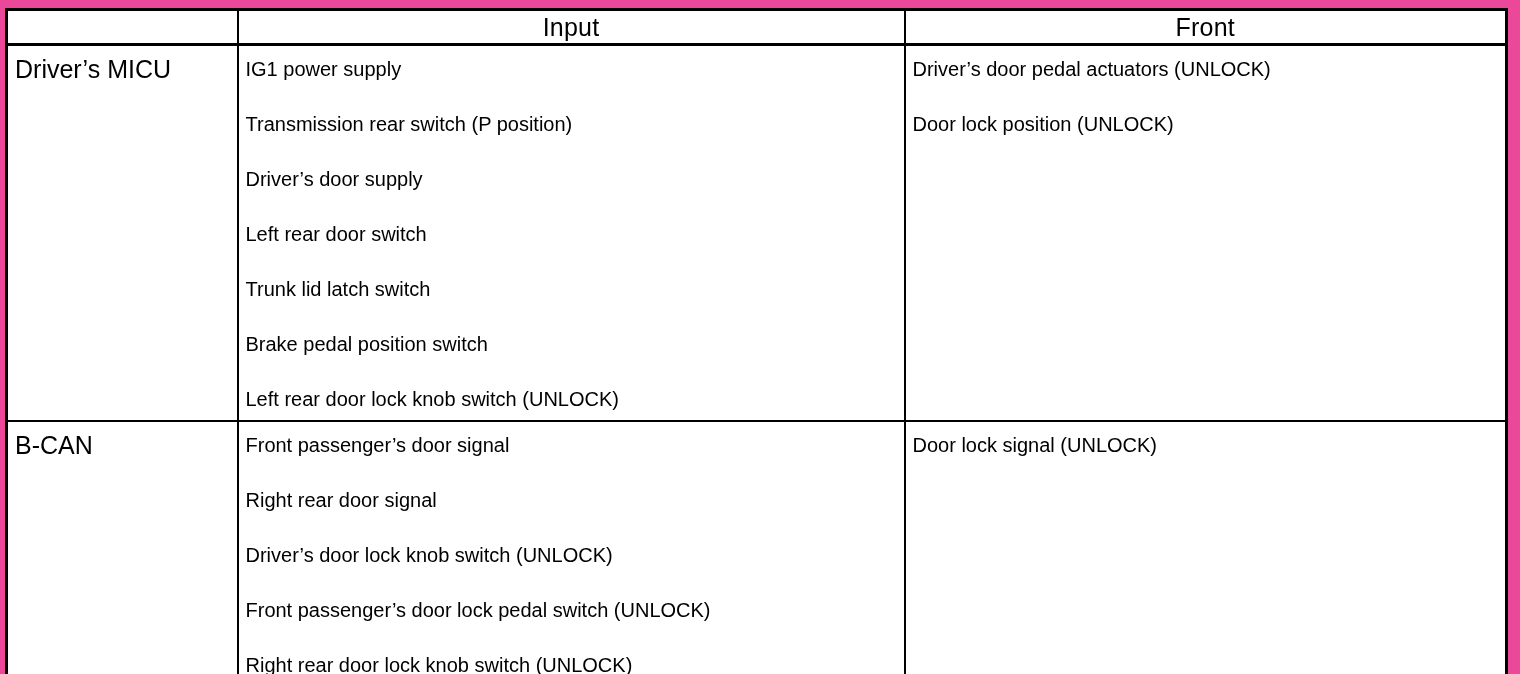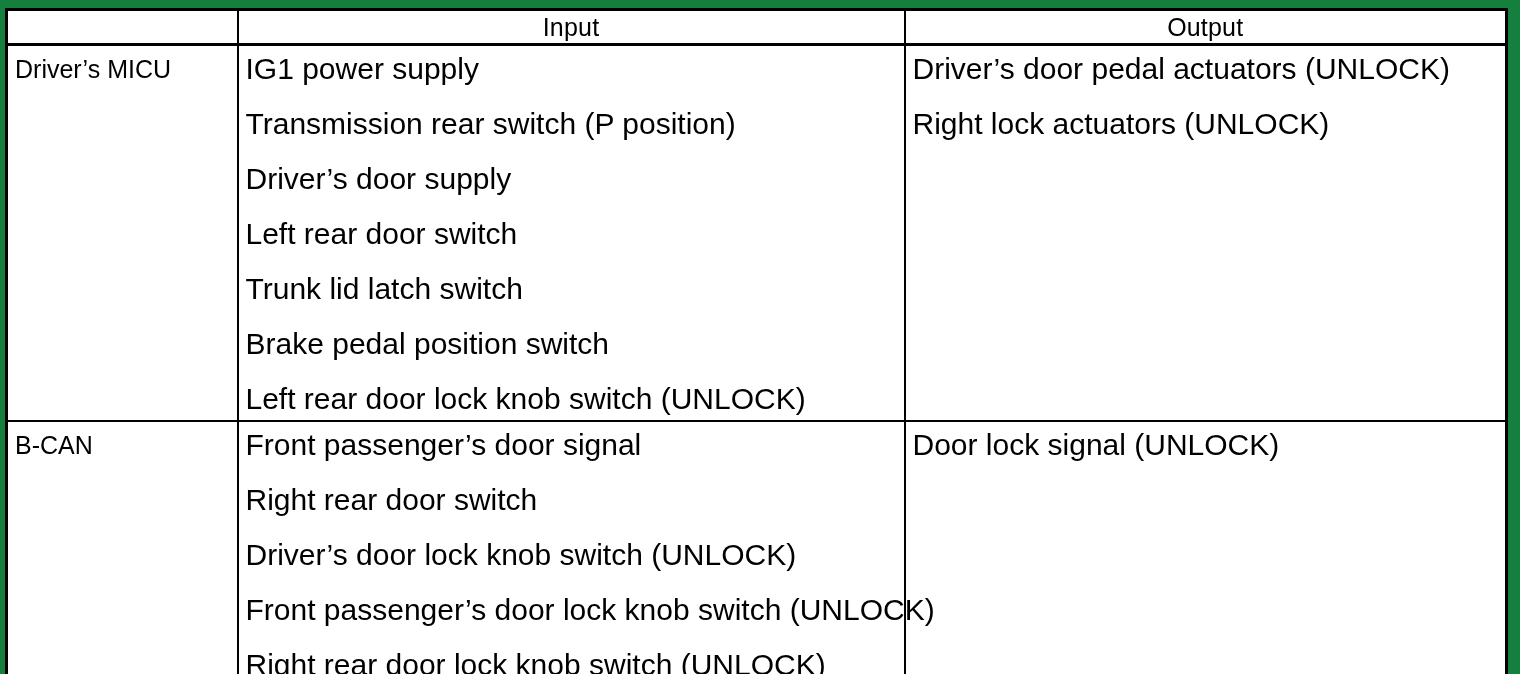--- a/index.html
+++ b/index.html
@@ -12,21 +12,21 @@
     height: 674px;
     font-family: "Liberation Sans", sans-serif;
     color: #000000;
     overflow: hidden;
   }
 
   .sheet {
     position: relative;
     width: 1520px;
     height: 674px;
-    background: #15803d;
+    background: #ec4899;
   }
 
   
   .io-table {
     position: absolute;
     left: 5px;
     top: 8px;
     width: 1500px;
     border-collapse: collapse;
     table-layout: fixed;
@@ -86,21 +86,21 @@
     line-height: 30px;
     white-space: nowrap;
   }
 
   .line-list {
     list-style: none;
     margin: 0;
     padding: 0;
   }
   .line-list li {
-    font-size: 30px;
+    font-size: 20px;
     line-height: 30px;
     margin: 0 0 25px 0;
     white-space: nowrap;
   }
   .line-list li:last-child {
     margin-bottom: 0;
   }
 </style>
 </head>
 <body>
@@ -116,21 +116,21 @@
 
     <thead>
       <tr class="head-row">
         <td>
           <span class="head-blank"></span>
         </td>
         <td>
           <span class="head-label">Input</span>
         </td>
         <td>
-          <span class="head-label">Output</span>
+          <span class="head-label">Front</span>
         </td>
       </tr>
     </thead>
 
     <tbody>
       <tr class="body-row row-micu">
         <td>
           <div class="cell-pad">
             <div class="unit-name">Driver’s MICU</div>
           </div>
@@ -145,39 +145,39 @@
               <li>Trunk lid latch switch</li>
               <li>Brake pedal position switch</li>
               <li>Left rear door lock knob switch (UNLOCK)</li>
             </ul>
           </div>
         </td>
         <td>
           <div class="cell-pad">
             <ul class="line-list">
               <li>Driver’s door pedal actuators (UNLOCK)</li>
-              <li>Right lock actuators (UNLOCK)</li>
+              <li>Door lock position (UNLOCK)</li>
             </ul>
           </div>
         </td>
       </tr>
 
       <tr class="body-row row-bcan">
         <td>
           <div class="cell-pad">
             <div class="unit-name">B-CAN</div>
           </div>
         </td>
         <td>
           <div class="cell-pad">
             <ul class="line-list">
               <li>Front passenger’s door signal</li>
-              <li>Right rear door switch</li>
+              <li>Right rear door signal</li>
               <li>Driver’s door lock knob switch (UNLOCK)</li>
-              <li>Front passenger’s door lock knob switch (UNLOCK)</li>
+              <li>Front passenger’s door lock pedal switch (UNLOCK)</li>
               <li>Right rear door lock knob switch (UNLOCK)</li>
             </ul>
           </div>
         </td>
         <td>
           <div class="cell-pad">
             <ul class="line-list">
               <li>Door lock signal (UNLOCK)</li>
             </ul>
           </div>

